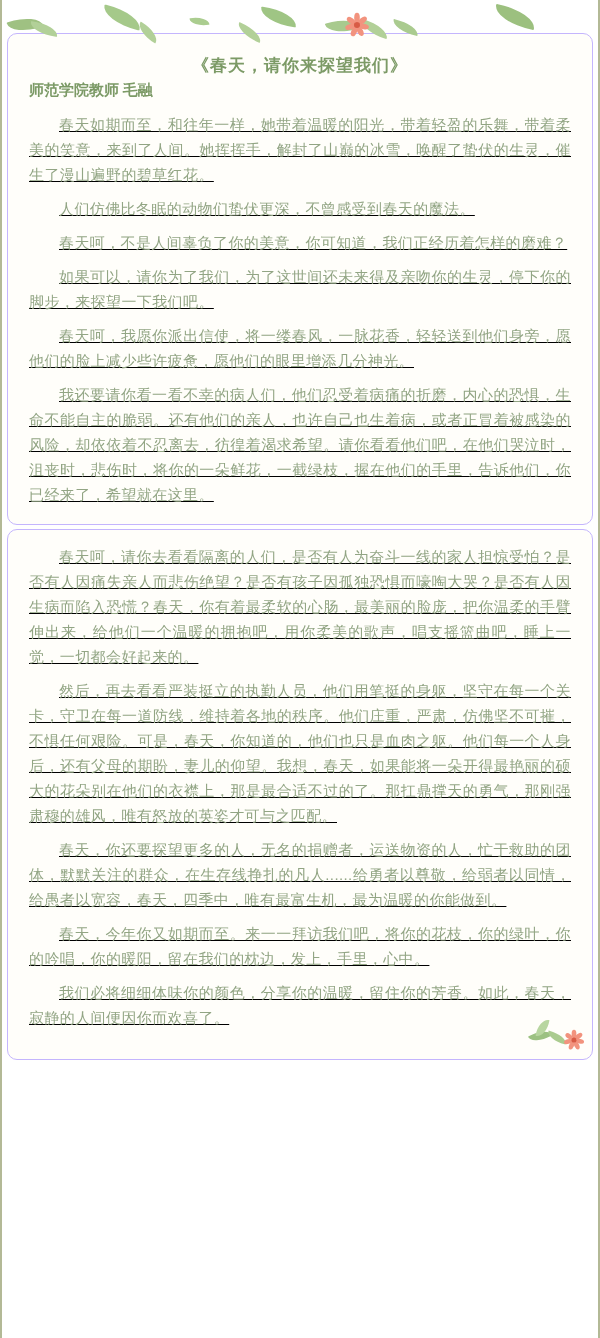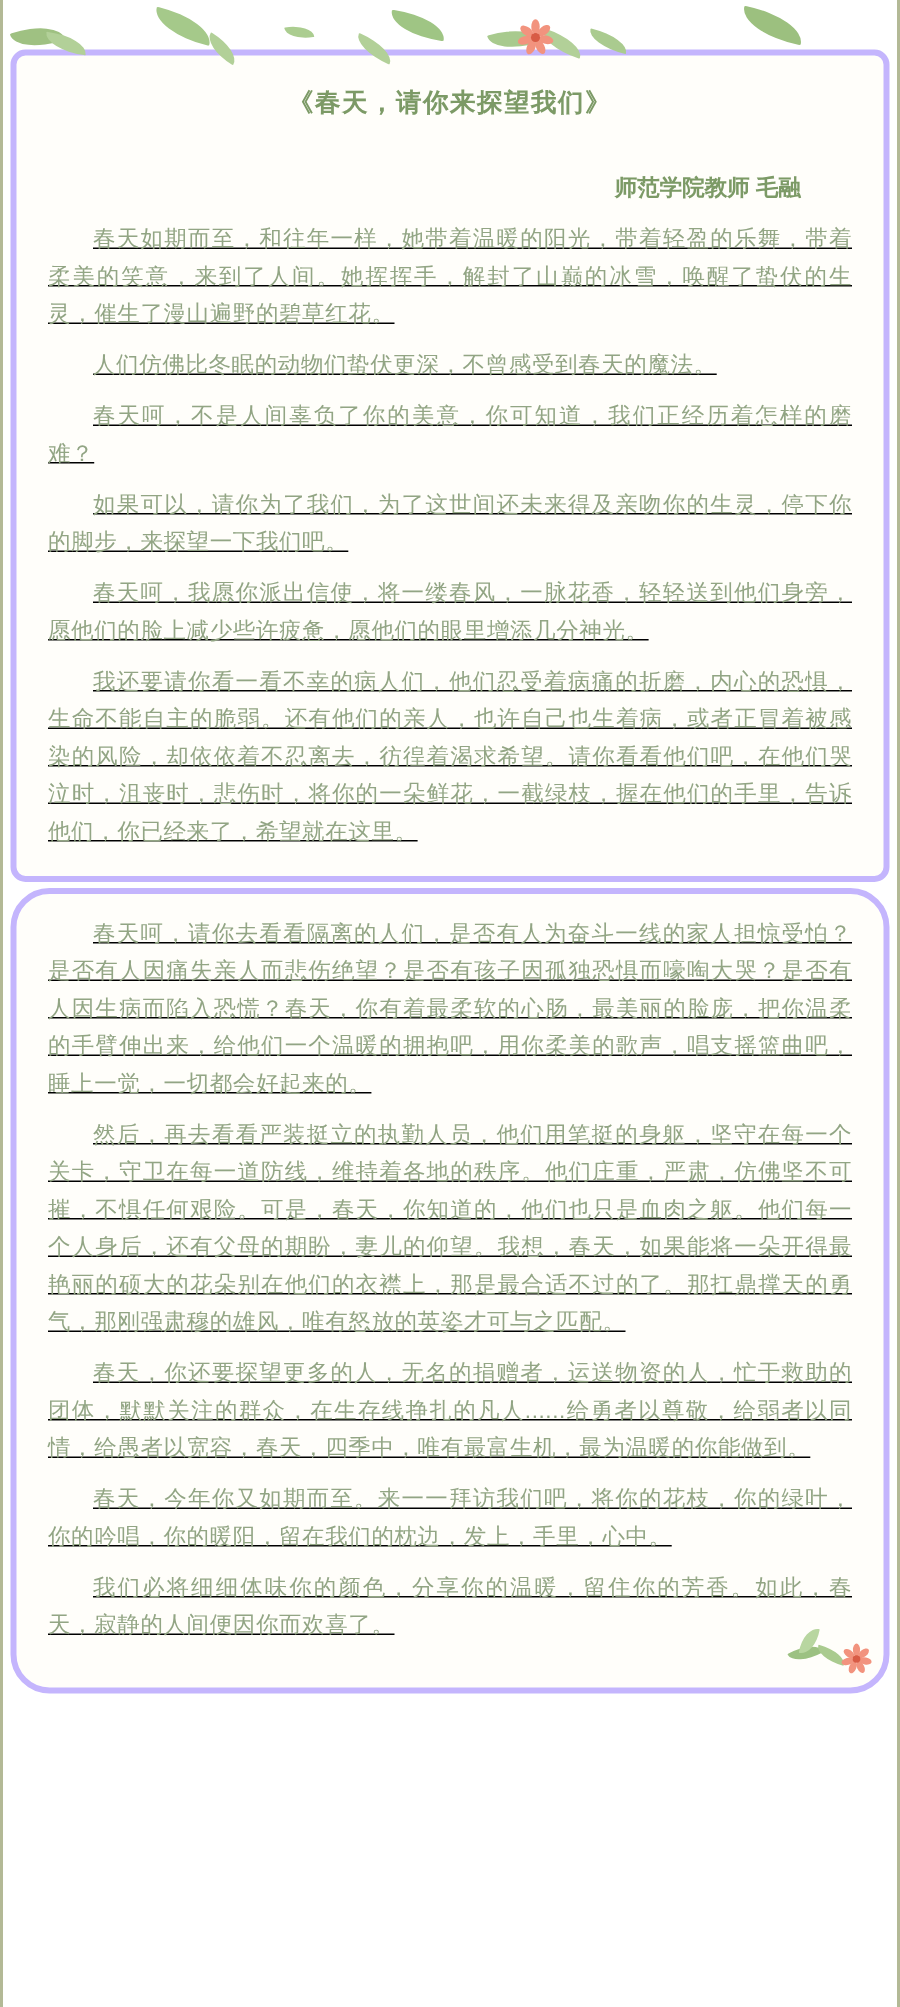--- a/index.html
+++ b/index.html
@@ -34,46 +34,46 @@
   .leaf {
     position: absolute;
     display: block;
     border-radius: 4% 100% 4% 100%;
   }
   .flower { position: absolute; }
 
   
   .card {
     margin: 0 7px;
-    border: 4px solid #c4b5fd;
+    border: 1px solid #c4b5fd;
     border-radius: 10px;
     background: #fffefa;
     padding: 0 21px;
     position: relative;
     box-sizing: border-box;
   }
   .card1 { margin-top: 33px; padding-top: 16px; padding-bottom: 8px; }
-  .card2 { margin-top: 4px; padding-top: 2px; padding-bottom: 20px; border-radius: 26px; }
+  .card2 { margin-top: 4px; padding-top: 2px; padding-bottom: 20px; }
 
   h1.title {
     margin: 0;
     padding-top: 4px;
     text-align: center;
     font-size: 17px;
     font-weight: bold;
     letter-spacing: 1px;
     color: #7c9a66;
   }
   .byline {
-    margin-top: 36px;
-    text-align: right;
+    margin-top: 4px;
     padding-right: 34px;
     font-size: 15px;
     font-weight: bold;
     color: #7c9a66;
+    font-family: Liberation Serif, serif;
   }
   .paragraphs { margin-top: 12px; text-decoration: underline; }
   .paragraphs p {
     margin: 9px 0;
     text-indent: 2em;
     text-align: justify;
     font-size: 15px;
     line-height: 25px;
     letter-spacing: 0.4px;
     color: #92a584;

